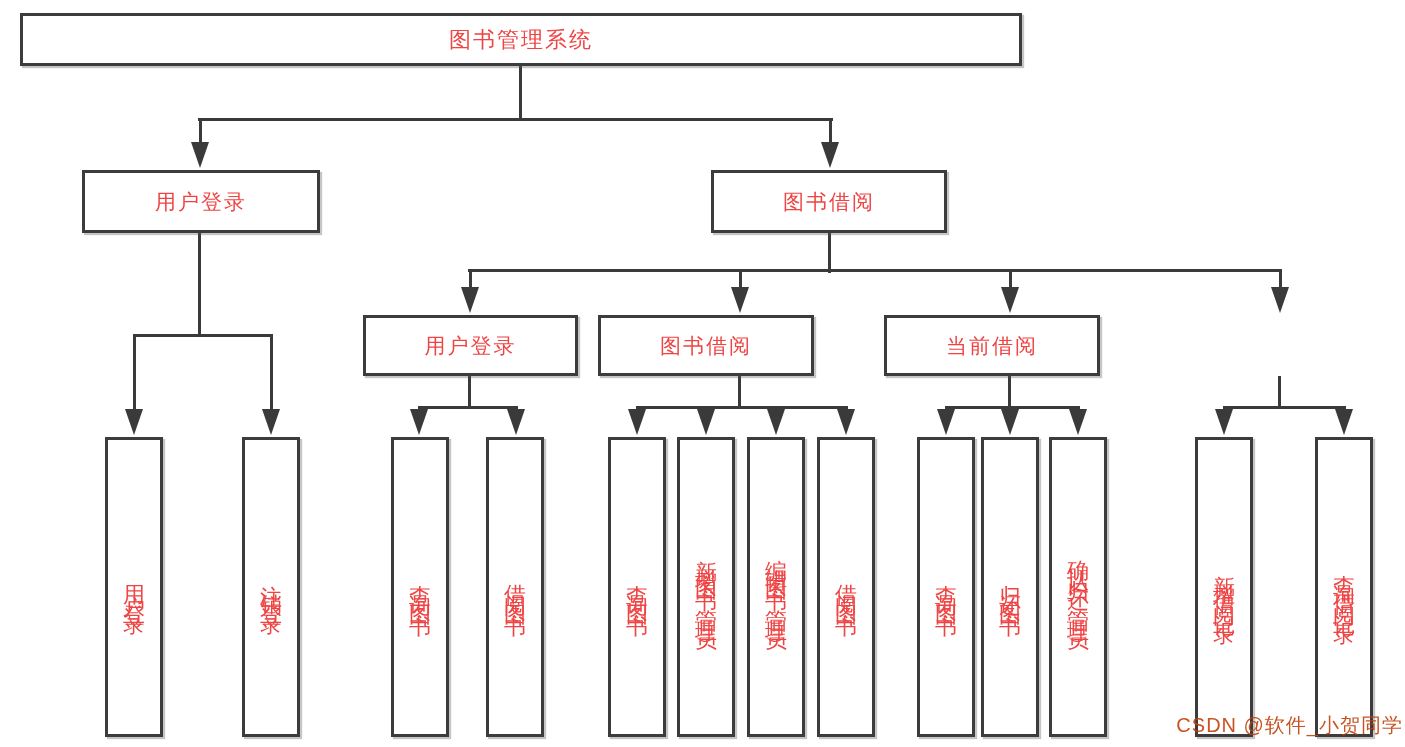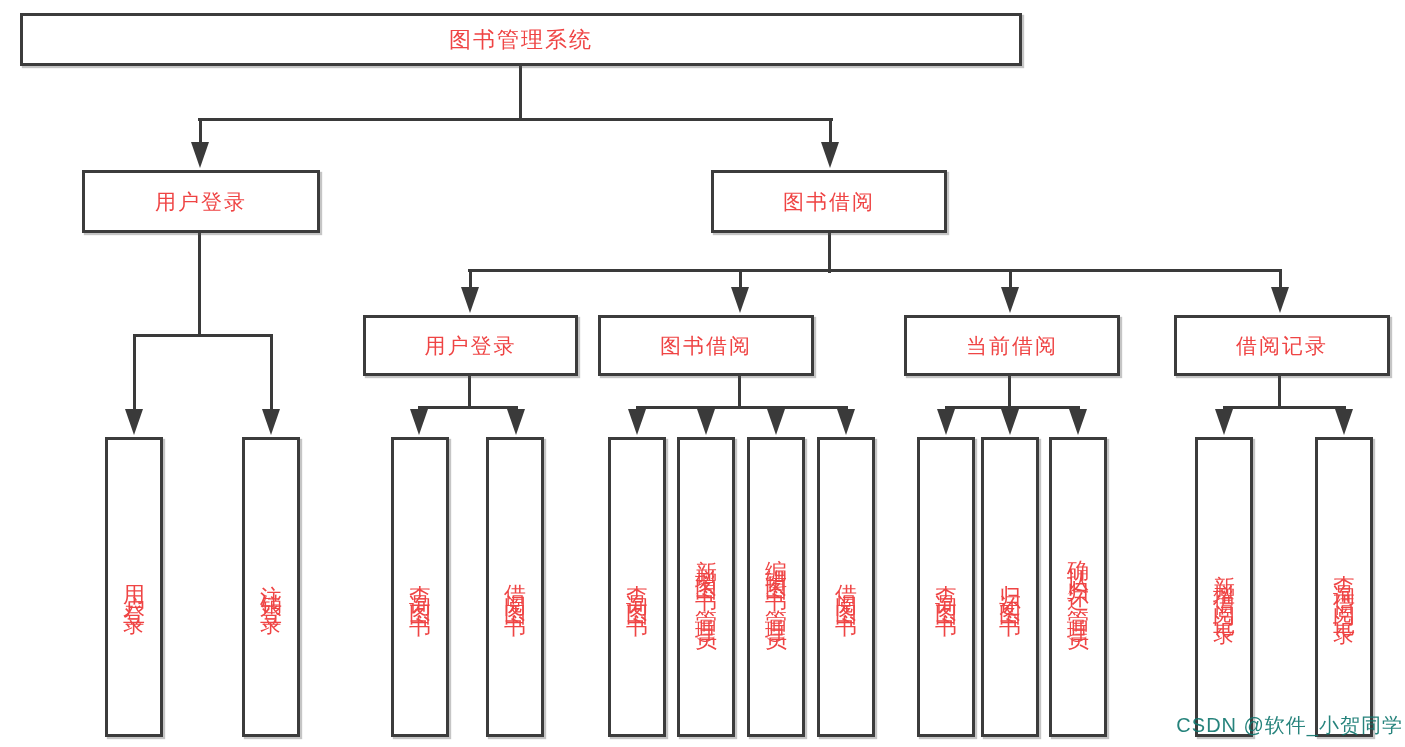--- a/index.html
+++ b/index.html
@@ -55,21 +55,21 @@
     height: 0;
     border-left: 9px solid transparent;
     border-right: 9px solid transparent;
     border-top: 26px solid #3a3a3a;
   }
   .watermark {
     position: absolute;
     top: 712px;
     right: 2px;
     font-size: 20px;
-    color: #0f766e;
+    color: #c2410c;
     letter-spacing: 1px;
     z-index: 10;
     opacity: 0.9;
   }
 </style>
 </head>
 <body>
 
 <div id="canvas">
   <div class="watermark">CSDN @软件_小贺同学</div>
@@ -133,25 +133,22 @@
     </div>
     <div class="box" style="left: 711px; top: 170px; width: 236px; height: 63px;">
       <span class="box-label">图书借阅</span>
     </div>
     <div class="box" style="left: 363px; top: 315px; width: 215px; height: 61px;">
       <span class="box-label">用户登录</span>
     </div>
     <div class="box" style="left: 598px; top: 315px; width: 216px; height: 61px;">
       <span class="box-label">图书借阅</span>
     </div>
-    <div class="box" style="left: 904px; top: 315px; width: 216px; height: 61px;">
+    <div class="box" style="left: 884px; top: 315px; width: 216px; height: 61px;">
       <span class="box-label">当前借阅</span>
-    </div>
-    <div class="box" style="left: 1174px; top: 315px; width: 216px; height: 61px;">
-      <span class="box-label">借阅记录</span>
     </div>
     <div class="box leaf" style="left: 105px; top: 437px; width: 58px; height: 300px;">
       <span class="box-label">用户登录</span>
     </div>
     <div class="box leaf" style="left: 242px; top: 437px; width: 58px; height: 300px;">
       <span class="box-label">注销登录</span>
     </div>
     <div class="box leaf" style="left: 391px; top: 437px; width: 58px; height: 300px;">
       <span class="box-label">查询图书</span>
     </div>

